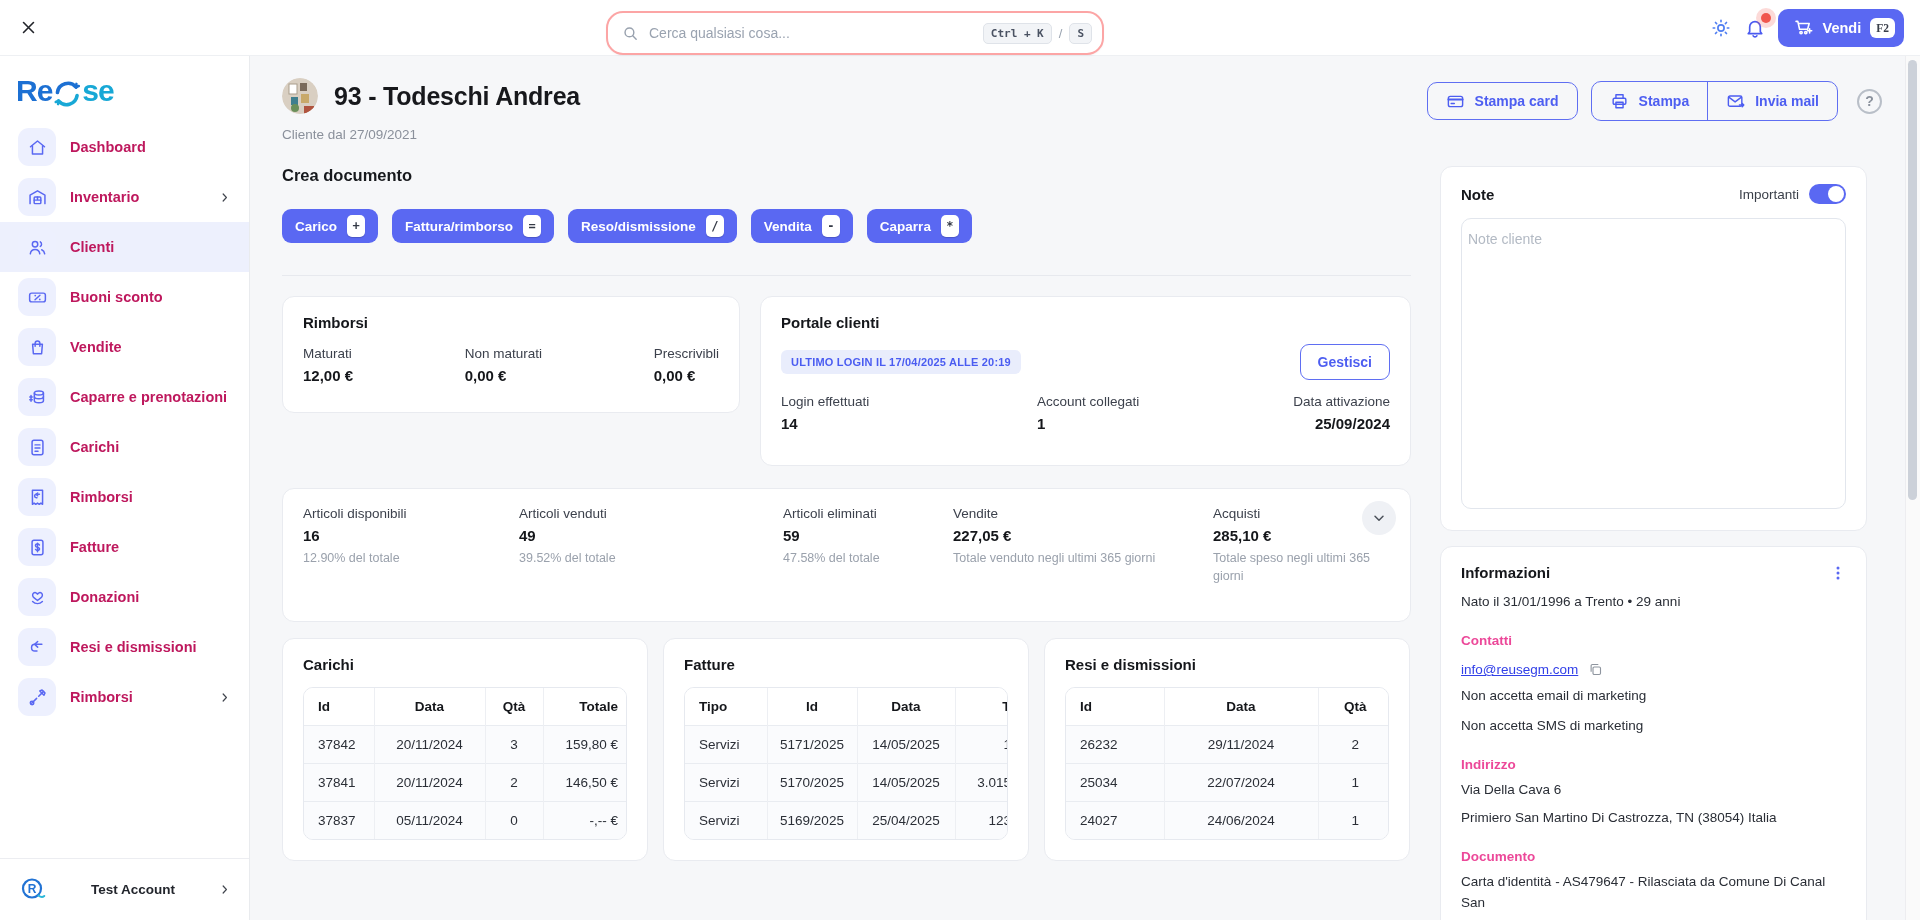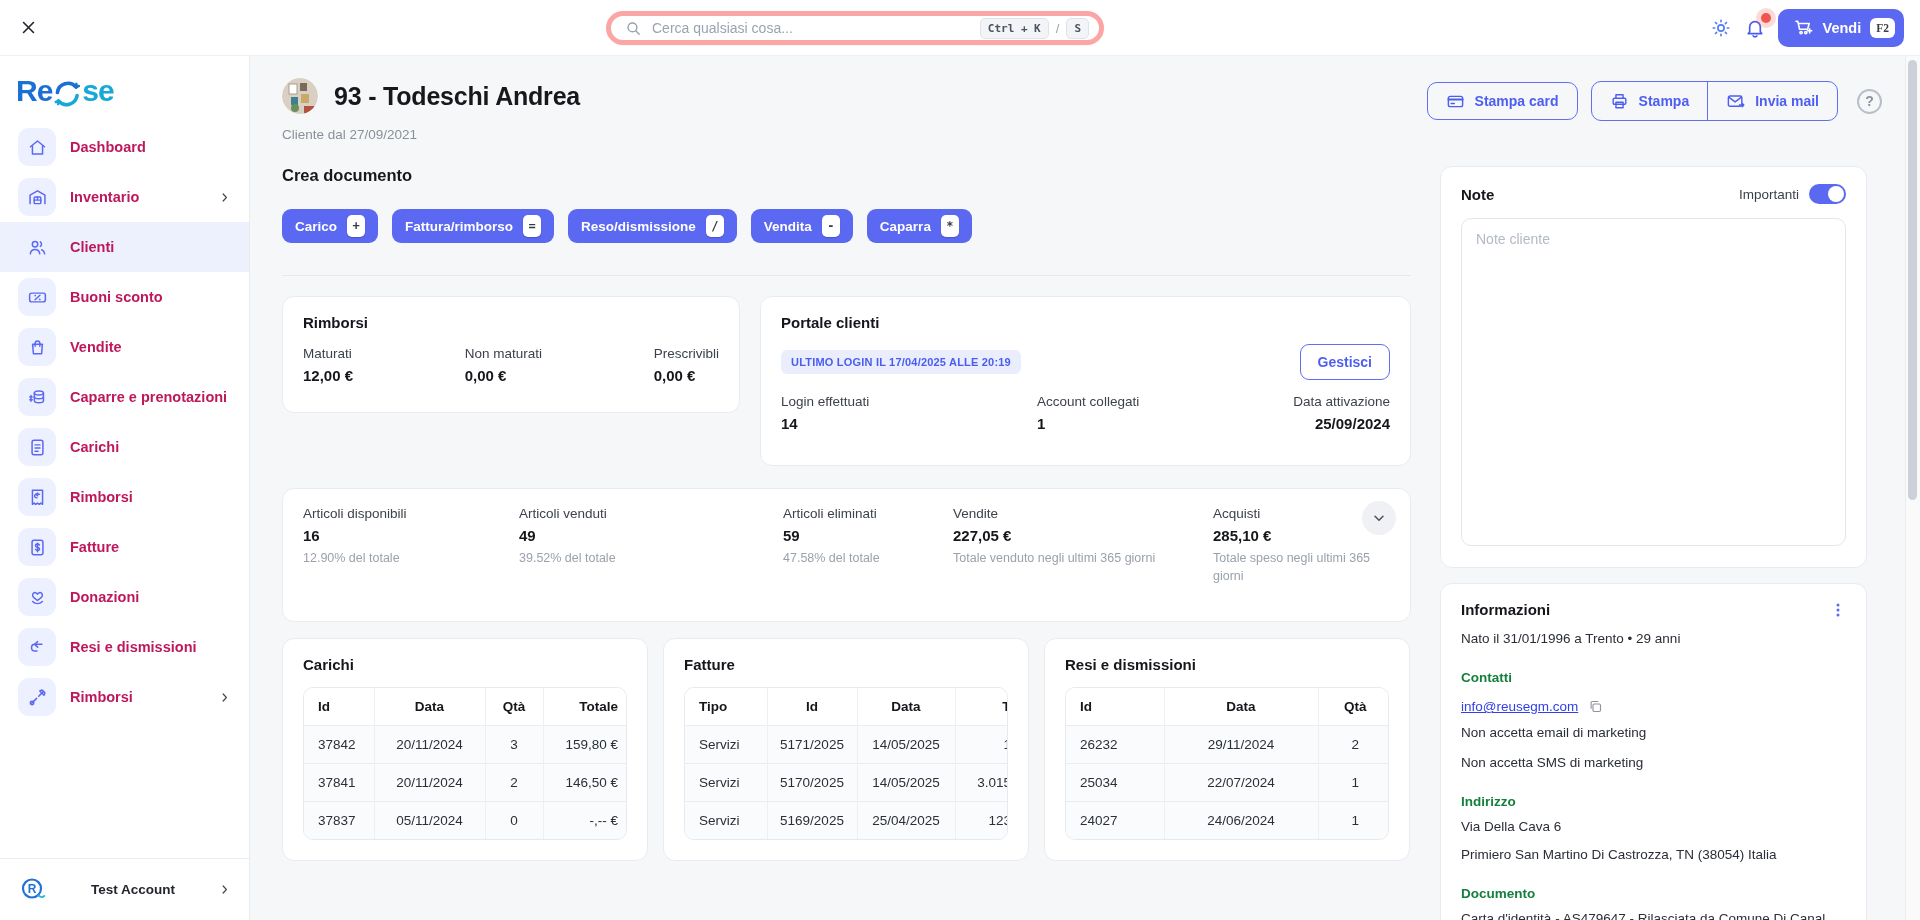--- a/index.html
+++ b/index.html
@@ -4,22 +4,22 @@
 <style>
   * { margin:0; padding:0; box-sizing:border-box; }
   html,body { width:1920px; height:920px; overflow:hidden; background:#f6f7f9;
     font-family:"Liberation Sans", sans-serif; color:#22252c; }
 
   
   .topbar { height:56px; background:#fff; display:flex; align-items:center;
     position:relative; z-index:5; border-bottom:1px solid #eef0f3; }
   .close-btn { margin-left:20px; background:none; border:none; cursor:pointer; display:flex; }
   .close-btn svg { width:17px; height:17px; stroke:#22242a; stroke-width:2.3; stroke-linecap:round; }
-  .search-pill { position:absolute; left:606px; top:11px; width:498px; height:34px;
-    border:5px solid #fca5a5; border-radius:17px; background:#fff; display:flex;
+  .search-pill { position:absolute; left:606px; top:11px; width:498px; height:44px;
+    border:2px solid #fca5a5; border-radius:17px; background:#fff; display:flex;
     align-items:center; padding:0 10px 0 14px; box-shadow:0 1px 2px rgba(20,30,60,.04); cursor:text; }
   .search-pill svg { width:17px; height:17px; stroke:#98a1ae; stroke-width:2; fill:none; stroke-linecap:round; }
   .search-ph { color:#9aa3b0; font-size:14px; margin-left:10px; flex:1; white-space:nowrap; }
   .kbd { background:#f2f4f7; border:1px solid #dfe3e9; border-radius:5px;
     font-family:"DejaVu Sans Mono", monospace; font-size:11px; color:#4a5262;
     padding:3px 7px; font-weight:700; white-space:nowrap; }
   .kbd-sep { color:#9aa3b0; margin:0 7px; font-size:13px; }
   .topbar-right { margin-left:auto; display:flex; align-items:center; gap:12px; padding-right:16px; }
   .icon-btn { background:none; border:none; cursor:pointer; position:relative; display:flex; }
   .icon-btn svg { width:22px; height:22px; fill:none; stroke-width:1.8; stroke-linecap:round; stroke-linejoin:round; }
@@ -130,29 +130,29 @@
   .ar { text-align:right; padding-right:12px; }
 
   
   .notes-card { padding:17px 20px; }
   .card-head { display:flex; align-items:center; }
   .toggle-wrap { margin-left:auto; display:flex; align-items:center; gap:10px; }
   .toggle-label { font-size:13.5px; color:#3a3f49; }
   .toggle { width:37px; height:20px; border-radius:10px; background:#5a68f2; position:relative; cursor:pointer; }
   .toggle::after { content:""; position:absolute; width:16px; height:16px; border-radius:50%;
     background:#fff; top:2px; right:2px; }
-  .note-input { margin-top:14px; width:100%; height:328px; border:1px solid #e2e6ed; border-radius:10px;
-    resize:none; padding:12px 14px; font-family:inherit; font-size:14px; color:#ec4899; background:#fff; }
+  .note-input { margin-top:14px; width:100%; height:291px; border:1px solid #e2e6ed; border-radius:10px;
+    resize:none; padding:12px 6px; font-family:inherit; font-size:14px; color:#ec4899; background:#fff; }
   .note-input::placeholder { color:#b3bac4; }
   .info-card { margin-top:15px; padding:17px 20px 40px; }
   .dots-btn { margin-left:auto; background:none; border:none; cursor:pointer; display:flex; }
   .dots-btn svg { width:16px; height:16px; }
   .info-line { font-size:13.5px; color:#2a2e36; line-height:1.5; }
   .birth { margin-top:11px; }
-  .info-sub-title { font-size:13.5px; font-weight:700; color:#15803d; margin-top:21px; }
+  .info-sub-title { font-size:13.5px; font-weight:700; color:#ec4899; margin-top:21px; }
   .email-row { margin-top:14px; display:flex; align-items:center; gap:10px; }
   .email-link { color:#3240e8; text-decoration:underline; font-size:13.5px; cursor:pointer; }
   .copy-btn { background:none; border:none; cursor:pointer; display:flex; }
   .copy-btn svg { width:15px; height:15px; stroke:#8e959f; fill:none; stroke-width:1.8; stroke-linejoin:round; }
   .mkt { margin-top:9px; }
   .addr { margin-top:8px; }
 
   
   .sb-track { position:absolute; right:0; top:56px; bottom:0; width:15px; background:#fafafa;
     border-left:1px solid #ededf0; z-index:6; }

